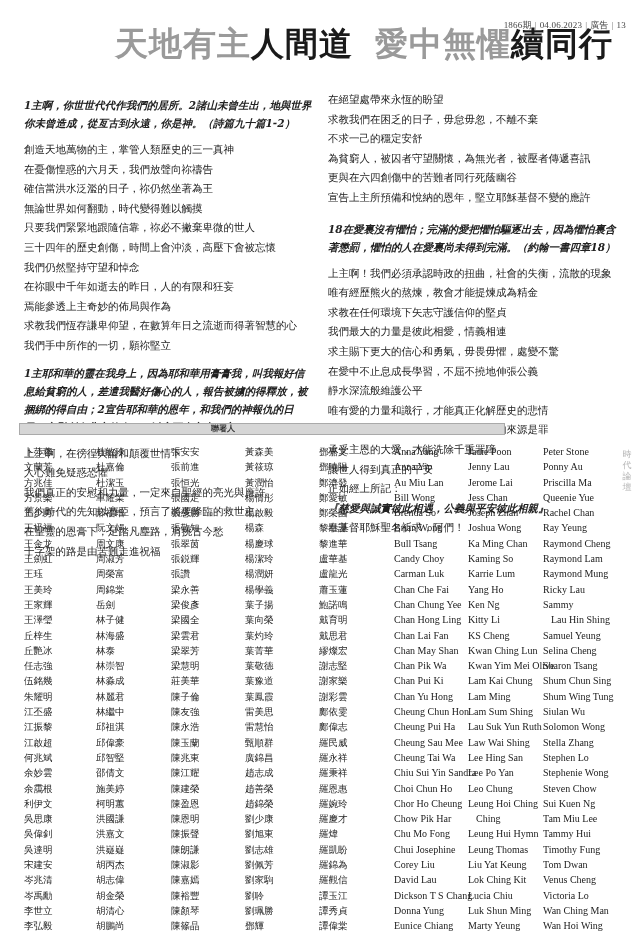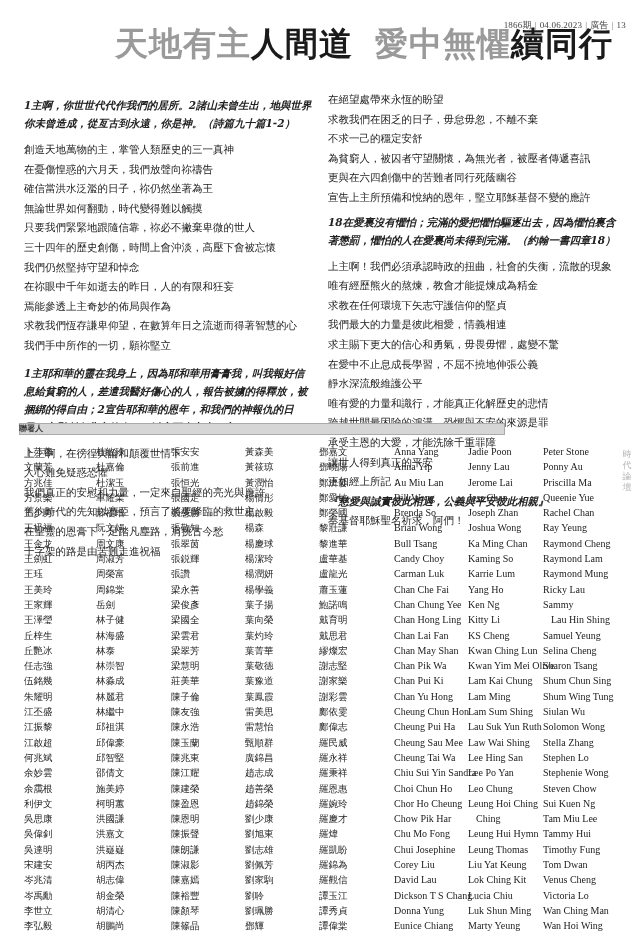--- a/index.html
+++ b/index.html
@@ -17,21 +17,21 @@
   .col { position:absolute; font-size:10.5px; line-height:19.6px; }
   .col-left { left:24px; top:92px; width:290px; }
   .col-right { left:328px; top:90px; width:290px; }
   .verse { font-style:italic; font-weight:bold; font-size:10.5px; line-height:18px;
            margin:4px 0 8px 0; color:#222; }
   .line { white-space:nowrap; }
   .italic-quote { font-style:italic; font-weight:bold; }
   .sign-bar { position:absolute; left:19px; top:423px; width:484px; height:10px;
               background:#d6d6d6; border:1px solid #aaa; }
   .sign-label { position:absolute; left:19px; top:423px; width:408px; height:11px;
-                font-size:8px; line-height:11px; font-weight:bold; color:#333; }
+                text-align:center; font-size:8px; line-height:11px; font-weight:bold; color:#333; }
   .names { position:absolute; top:444px; font-size:9.5px; line-height:15.3px; white-space:nowrap; }
   .names div { height:15.3px; }
   .names.en { font-family:"Liberation Serif", serif; font-size:10px; }
   .indent { padding-left:8px; }
   .side-logo { position:absolute; left:621px; top:449px; width:12px; font-size:9px;
                line-height:11px; color:#b5b5b5; text-align:center; }
 </style>
 </head>
 <body>
 
@@ -71,21 +71,21 @@
 
 <div class="col col-right">
   <div id="right-lines1">
       <div class="line">在絕望處帶來永恆的盼望</div>
       <div class="line">求教我們在困乏的日子，毋怠毋忽，不離不棄</div>
       <div class="line">不求一己的穩定安舒</div>
       <div class="line">為貧窮人，被囚者守望關懷，為無光者，被壓者傳遞喜訊</div>
       <div class="line">更與在六四創傷中的苦難者同行死蔭幽谷</div>
       <div class="line">宣告上主所預備和悅納的恩年，堅立耶穌基督不變的應許</div>
     </div>
-  <div class="verse" style="margin-top:5px;">18在愛裏沒有懼怕；完滿的愛把懼怕驅逐出去，因為懼怕裏含著懲罰，懼怕的人在愛裏尚未得到完滿。（約翰一書四章18）</div>
+  <div class="verse" style="margin-top:12px;">18在愛裏沒有懼怕；完滿的愛把懼怕驅逐出去，因為懼怕裏含著懲罰，懼怕的人在愛裏尚未得到完滿。（約翰一書四章18）</div>
   <div id="right-lines2">
       <div class="line">上主啊！我們必須承認時政的扭曲，社會的失衡，流散的現象</div>
       <div class="line">唯有經歷熊火的熬煉，教會才能提煉成為精金</div>
       <div class="line">求教在任何環境下矢志守護信仰的堅貞</div>
       <div class="line">我們最大的力量是彼此相愛，情義相連</div>
       <div class="line">求主賜下更大的信心和勇氣，毋畏毋懼，處變不驚</div>
       <div class="line">在愛中不止息成長學習，不屈不撓地伸張公義</div>
       <div class="line">靜水深流般維護公平</div>
       <div class="line">唯有愛的力量和識行，才能真正化解歷史的悲情</div>
       <div class="line">跨越世間最困險的鴻溝，恐懼與不安的來源是罪</div>

